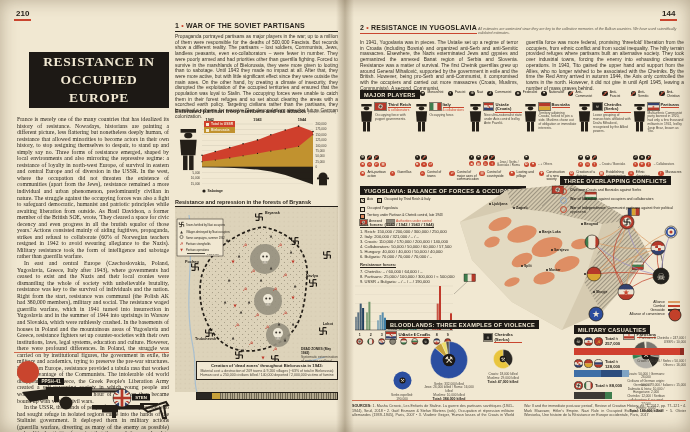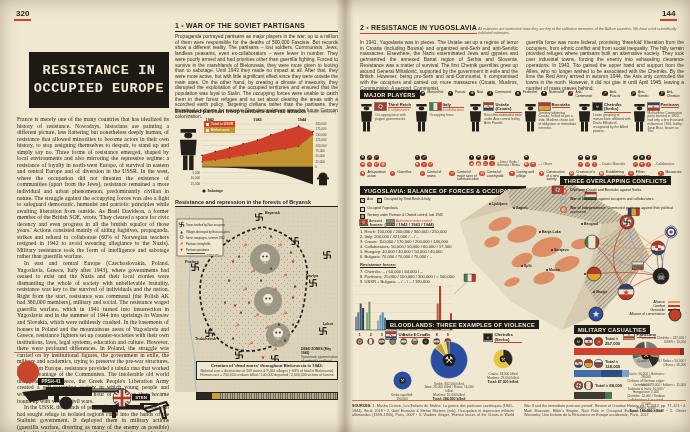--- a/index.html
+++ b/index.html
@@ -3,21 +3,21 @@
 <meta charset="utf-8">
 <style>
 *{margin:0;padding:0;box-sizing:border-box}
 html,body{width:690px;height:432px}
 body{position:relative;background:#cfc2a4;font-family:"Liberation Sans",sans-serif;color:#241f18;overflow:hidden}
 .spread{position:absolute;inset:0;background:#f1e8d2;box-shadow:inset 0 0 18px rgba(70,50,20,.35)}
 .gutter{position:absolute;left:336px;top:0;width:18px;height:432px;background:linear-gradient(90deg,rgba(60,40,10,0),rgba(60,40,10,.28),rgba(60,40,10,0));pointer-events:none}
 .abs{position:absolute}
 .red{color:#c9452e}
 .pagenum{font-weight:bold;font-size:8px;border-bottom:2px solid #c9452e;padding:0 2px 1px 2px}
-.title-box{background:#1d1915;color:#f2e9d3;font-family:Liberation Mono, monospace;font-weight:bold;text-align:center;display:flex;align-items:center;justify-content:center;font-size:13.5px;line-height:18px;letter-spacing:.6px;padding:4px}
+.title-box{background:#1d1915;color:#f2e9d3;font-family:Liberation Serif, serif;font-weight:bold;text-align:center;display:flex;align-items:center;justify-content:center;font-size:13.5px;line-height:18px;letter-spacing:.6px;padding:4px}
 .intro p{font-family:"Liberation Serif","DejaVu Serif",serif;font-size:5.75px;line-height:6.55px;text-align:justify;color:#2a241c}
 .intro p+p{text-indent:7px}
 .rule-red{height:1px;background:#cf6a4e}
 .sec-h{font-weight:bold;font-size:7px;letter-spacing:.2px;border-bottom:1.2px solid #241f18;padding-bottom:2px;white-space:nowrap}
 .sec-h.redline{border-bottom:1.2px solid #c9452e}
 .sec-note{font-size:3.6px;font-style:italic;color:#5c564a;line-height:4.2px}
 .sec-text{font-size:4.85px;line-height:5.7px;text-align:justify;color:#332d24}
 .chart-h{font-weight:bold;font-size:5.5px}
 .chart-h .note{font-weight:normal;color:#6b655a;font-size:3.8px}
 .blackbox{background:#1d1915;color:#f2e9d3;font-weight:bold;font-size:5.6px;padding:1.5px 4px;display:inline-block;letter-spacing:.3px;white-space:nowrap}
@@ -67,21 +67,21 @@
 .el-leg{display:flex;align-items:center;gap:3px;font-size:3.4px;justify-content:flex-end}
 .el-leg .ln{width:12px;height:1.2px}
 .conf-item{display:flex;gap:3px;font-size:3.5px;line-height:4px;align-items:flex-start}
 .conf-item .cc{width:7px;height:7px;border-radius:50%;flex:none;border:1.6px solid #c9452e}
 </style>
 </head>
 <body>
 
 <div class="spread">
 
-  <div class="abs pagenum" style="left:14px;top:9px">320</div>
+  <div class="abs pagenum" style="left:14px;top:9px">210</div>
 
   <div class="abs title-box" style="left:29px;top:52px;width:140px;height:56px">RESISTANCE IN OCCUPIED EUROPE</div>
 
   <div class="abs intro" style="left:17px;top:116px;width:152px" id="intro">
       <p>France is merely one of the many countries that has idealized its history of resistance. Nowadays, historians are painting a different picture, less flattering but nonetheless deeply human, of resistance that allowed minorities to become actors in their own history, to stop resigning themselves to despair, to stand up and simply say no. Three forms of resistance emerged, shaped by local environments and also mirroring the repressive regime: a resistance of loyalty in north-west Europe, of survival in eastern and central Europe and of diversion in the USSR. In the west, where the occupation did not threaten the existence of communities (apart from the Jews), resistance remained a more individual and urban phenomenon, predominantly civilian in nature. The struggle against the occupying forces was also a fight to safeguard democratic, humanist and patriotic principles while awaiting liberation from outside. As Basil Davidson, a former member of the British SOE, wrote, 'They cleared a space for civic decency and even progress in all the brutish squalor of those years.' Actions consisted mainly of aiding fugitives, propaganda, strikes and refusal to collaborate (60% of Norwegian teachers resigned in 1942 to avoid swearing allegiance to the Nazis). Military resistance took the form of intelligence and sabotage rather than guerrilla warfare.</p>
       <p>In east and central Europe (Czechoslovakia, Poland, Yugoslavia, Greece, Italy after 1943), where governments had ceased to exist and the Nazis and their local cronies were dismantling the whole of society with unbelievable brutality, resistance was key to the survival of individuals and the nation. Right from the start, resistance was communal (the Polish AK had 380,000 members), military and social. The resistance waged guerrilla warfare, which in 1941 turned into insurrection in Yugoslavia and in the summer of 1944 into uprisings in Warsaw and Slovakia, which were ruthlessly crushed. In the basements of houses in Poland and the mountainous areas of Yugoslavia and Greece, resistance fighters set up counter-societies with their own institutions, laws, legal systems, education and culture. However, there were profound differences. In Poland, the struggle was carried on by institutional figures, the government in exile, the military and academics, trying to preserve the pre-war structures. In southern Europe, resistance provided a tabula rasa that worked to the advantage of the Communists. The intolerable old world disappeared. In Greece, the Greek People's Liberation Army created a self-governing society in which young people and women played a role. But the hour of liberation then became bound up with vicious civil wars.</p>
       <p>In the USSR, thousands of people fleeing Nazi repression who had sought refuge in isolated regions came into the hands of the Stalinist government. It deployed them in military actions (guerrilla warfare, diverting as many of the enemy as possible) and political activities (ensuring that the population was loyal to the Communist regime). Although the former achieved very little, the latter played an important role in regaining control of the liberated territories.</p>
     </div>
 
   <div class="abs rule-red" style="left:14px;top:352px;width:155px"></div>

